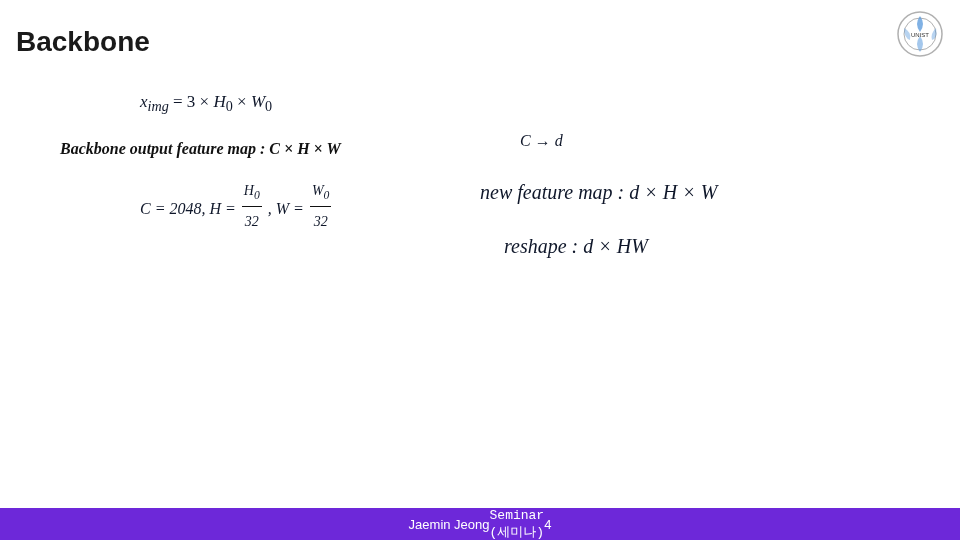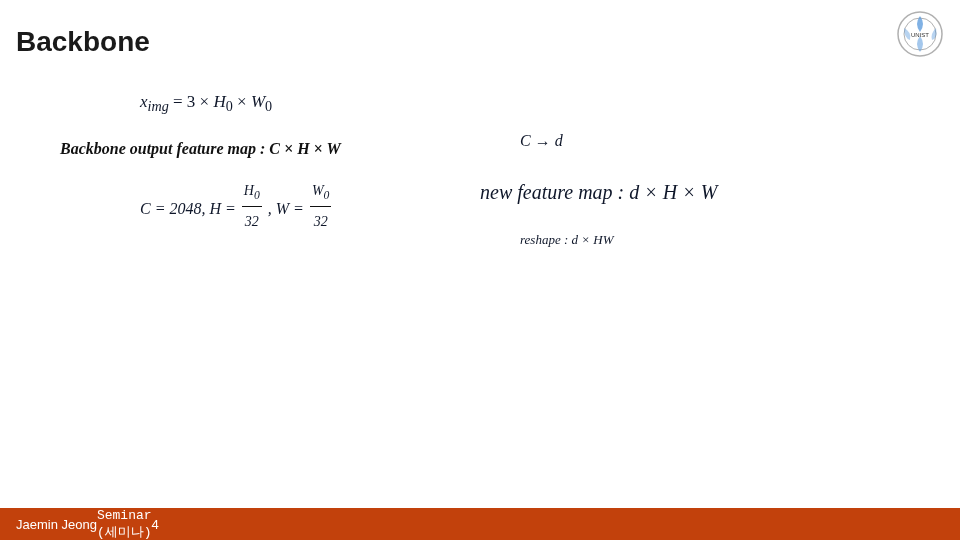--- a/index.html
+++ b/index.html
@@ -94,24 +94,24 @@
       font-size: 14px;
     }
 
     
     .footer {
       position: absolute;
       bottom: 0;
       left: 0;
       right: 0;
       height: 32px;
-      background: #c2410c;
+      background: #6d28d9;
       display: flex;
       align-items: center;
-      justify-content: flex-start;
+      justify-content: center;
       padding: 0 16px;
     }
 
     .footer-author {
       color: #ffffff;
       font-size: 13px;
       font-family: Arial, sans-serif;
     }
 
     .footer-title {
@@ -174,21 +174,21 @@
     <div class="right-col">
 
       <div class="math-formula" style="font-style: italic; font-size: 16px; margin-bottom: 8px; margin-left: 40px;">
         <i>C</i> → <i>d</i>
       </div>
 
       <div class="math-formula" style="font-style: italic; font-size: 20px; margin-bottom: 8px;">
         new feature map : <i>d</i> × <i>H</i> × <i>W</i>
       </div>
 
-      <div class="math-formula" style="font-style: italic; font-size: 13px; margin-left: 40px;">
+      <div class="math-formula" style="font-style: italic; font-size: 20px; margin-left: 24px;">
         reshape : <i>d</i> × <i>HW</i>
       </div>
     </div>
   </div>
 </div>
 
 <div class="footer">
   <span class="footer-author">Jaemin Jeong</span>
   <span class="footer-title">
     <span>Seminar</span><br>

